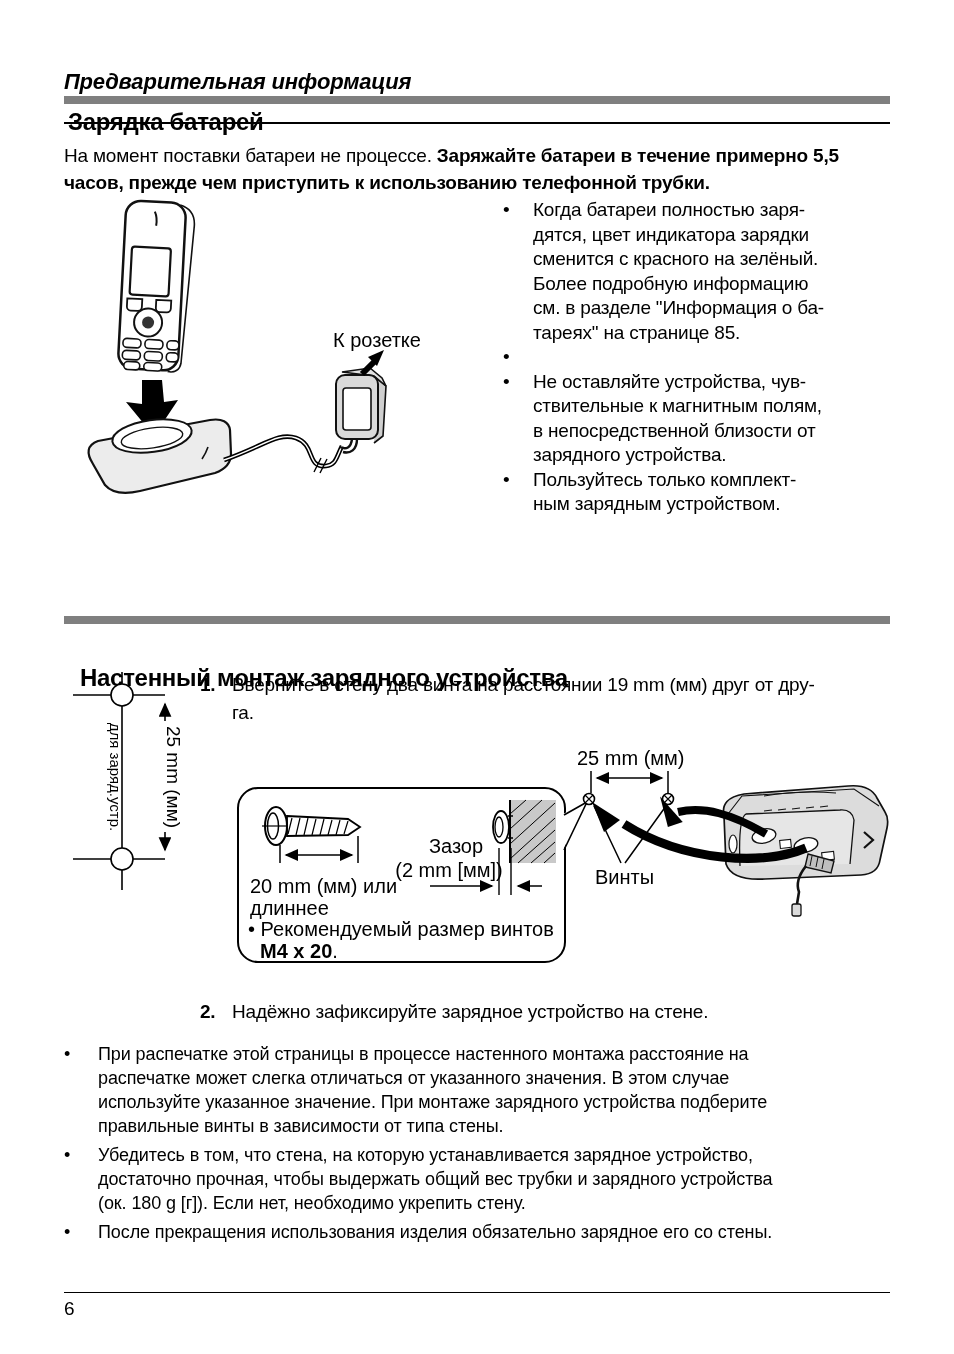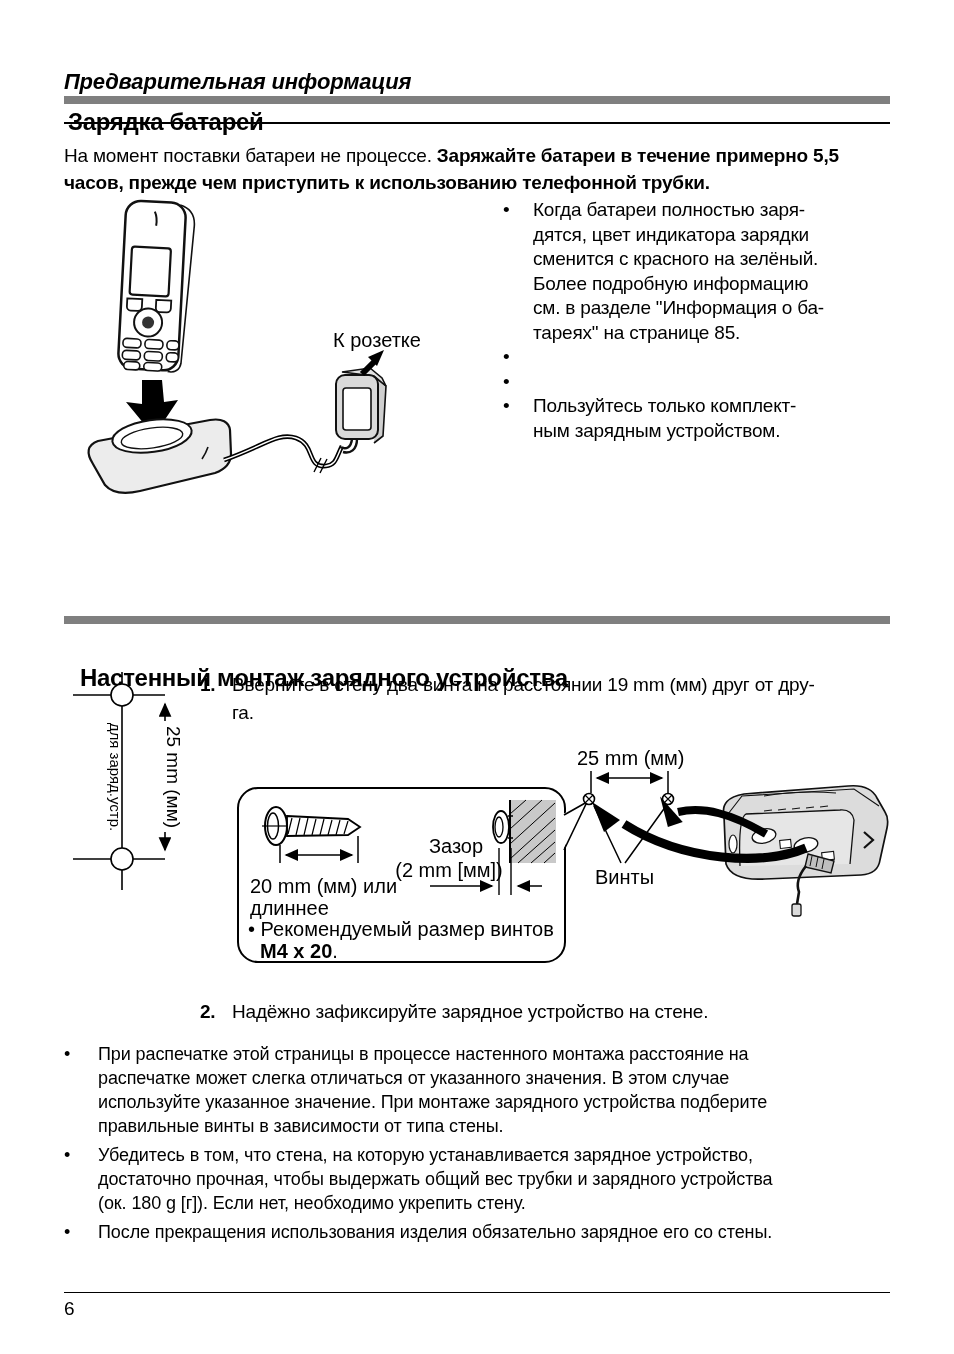--- a/index.html
+++ b/index.html
@@ -106,20 +106,24 @@
 сменится с красного на зелёный.
 Более подробную информацию
 см. в разделе "Информация о ба-
 тареях" на странице 85.</span>
     </div>
     <div class="bi">
       <span class="mark">•</span>
     </div>
     <div class="bi">
       <span class="mark">•</span>
+      <span class="btxt">Не оставляйте устройства, чув-
+ствительные к магнитным полям,
+в непосредственной близости от
+зарядного устройства.</span>
     </div>
     <div class="bi">
       <span class="mark">•</span>
       <span class="btxt">Пользуйтесь только комплект-
 ным зарядным устройством.</span>
     </div>
   </div>
 
   <div class="abs graybar" style="top:616px;"></div>
   <h1 class="abs sec-title" style="top:648px;margin:16px;">Настенный монтаж зарядного устройства</h1>

